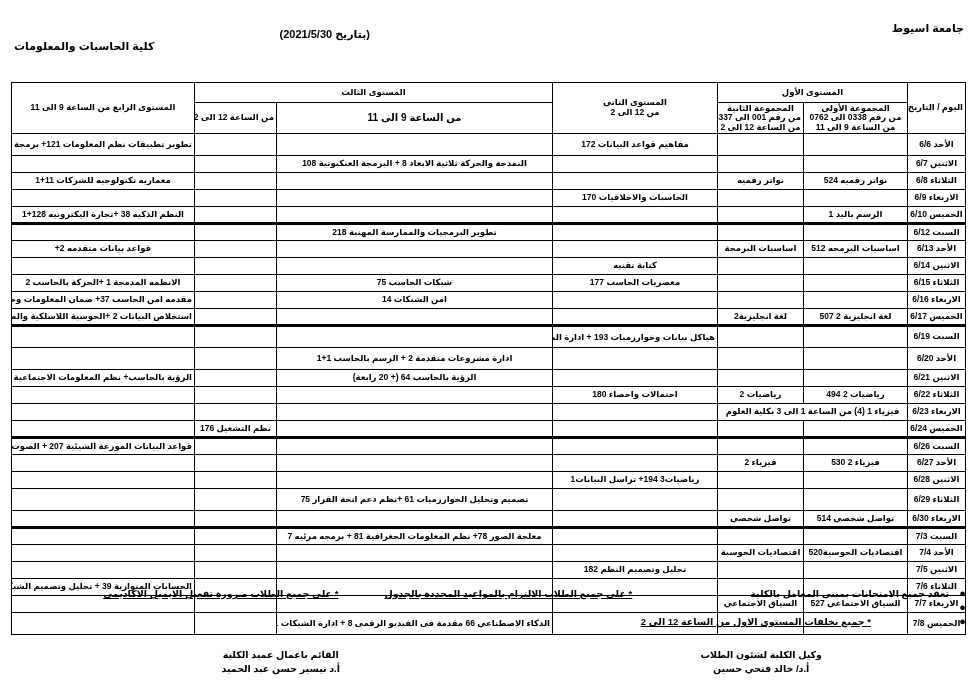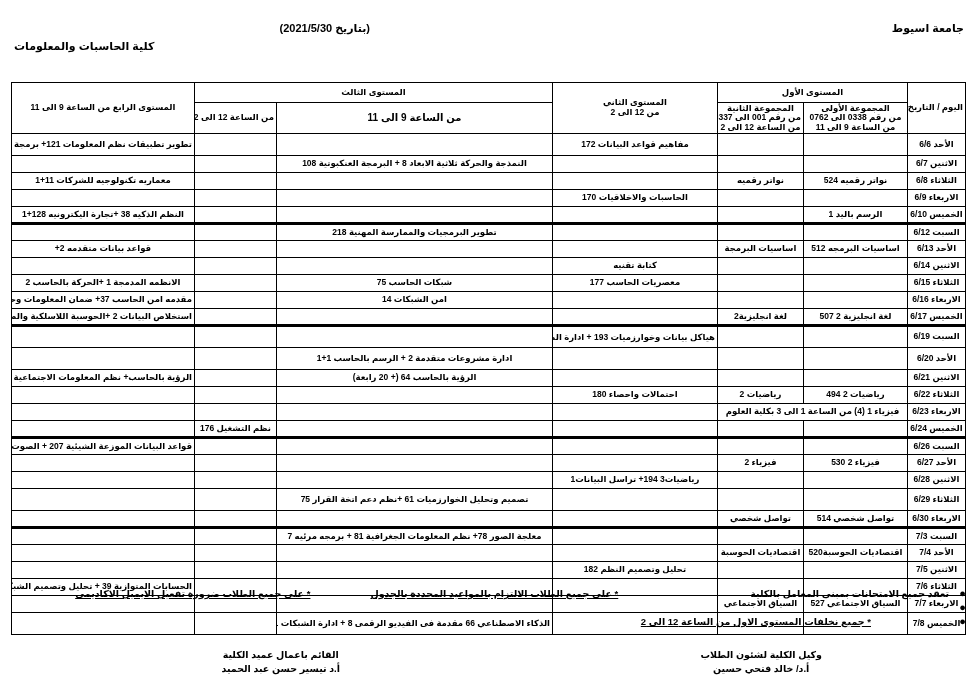--- a/index.html
+++ b/index.html
@@ -31,21 +31,21 @@
     white-space: nowrap;
   }
   .ph-title {
     position: absolute;
     top: 22px;
     right: 388px;
     white-space: nowrap;
   }
   .ph-date {
     position: absolute;
-    top: 22px;
+    top: 28px;
     right: 608px;
     white-space: nowrap;
   }
   .ph-fac {
     position: absolute;
     top: 40px;
     left: 14px;
     white-space: nowrap;
   }
 
@@ -143,21 +143,21 @@
     justify-content: flex-start;
     margin-bottom: 3px;
     white-space: nowrap;
   }
   .bullet {
     display: inline-block;
     width: 9px;
     font-size: 11px;
     line-height: 1;
   }
-  .note-seg { margin-left: 14px; }
+  .note-seg { }
   .u { text-decoration: underline; }
 
   .note-row-1 .s1 { margin-right: 8px; }
   .note-row-1 .s2 { margin-right: 118px; }
   .note-row-1 .s3 { margin-right: 46px; }
   .note-row-2 .s1 { margin-right: 30px; }
   .note-row-3 .s1 { margin-right: 8px; }
   .note-row-3 .s2 { margin-right: 86px; }
 
   

